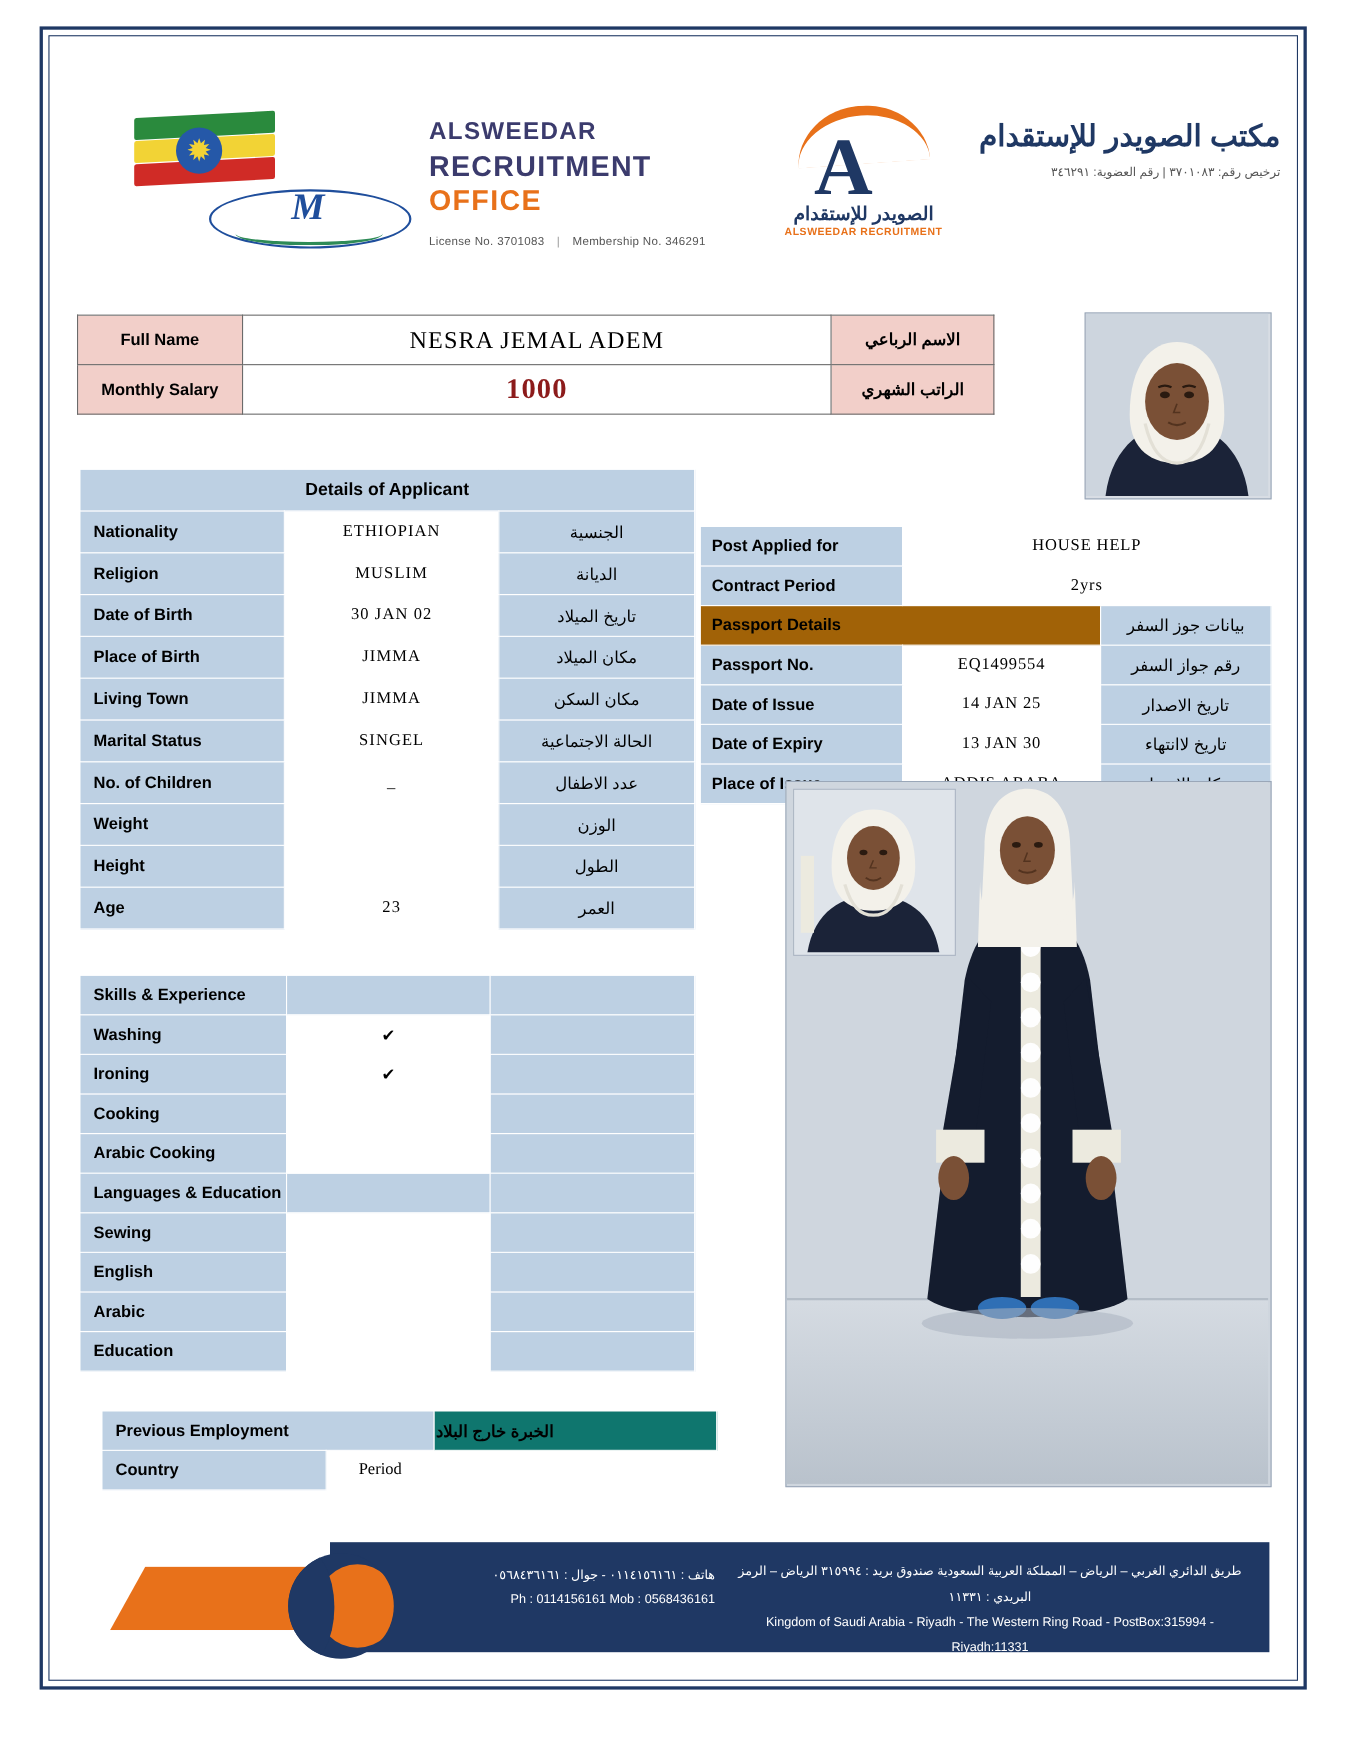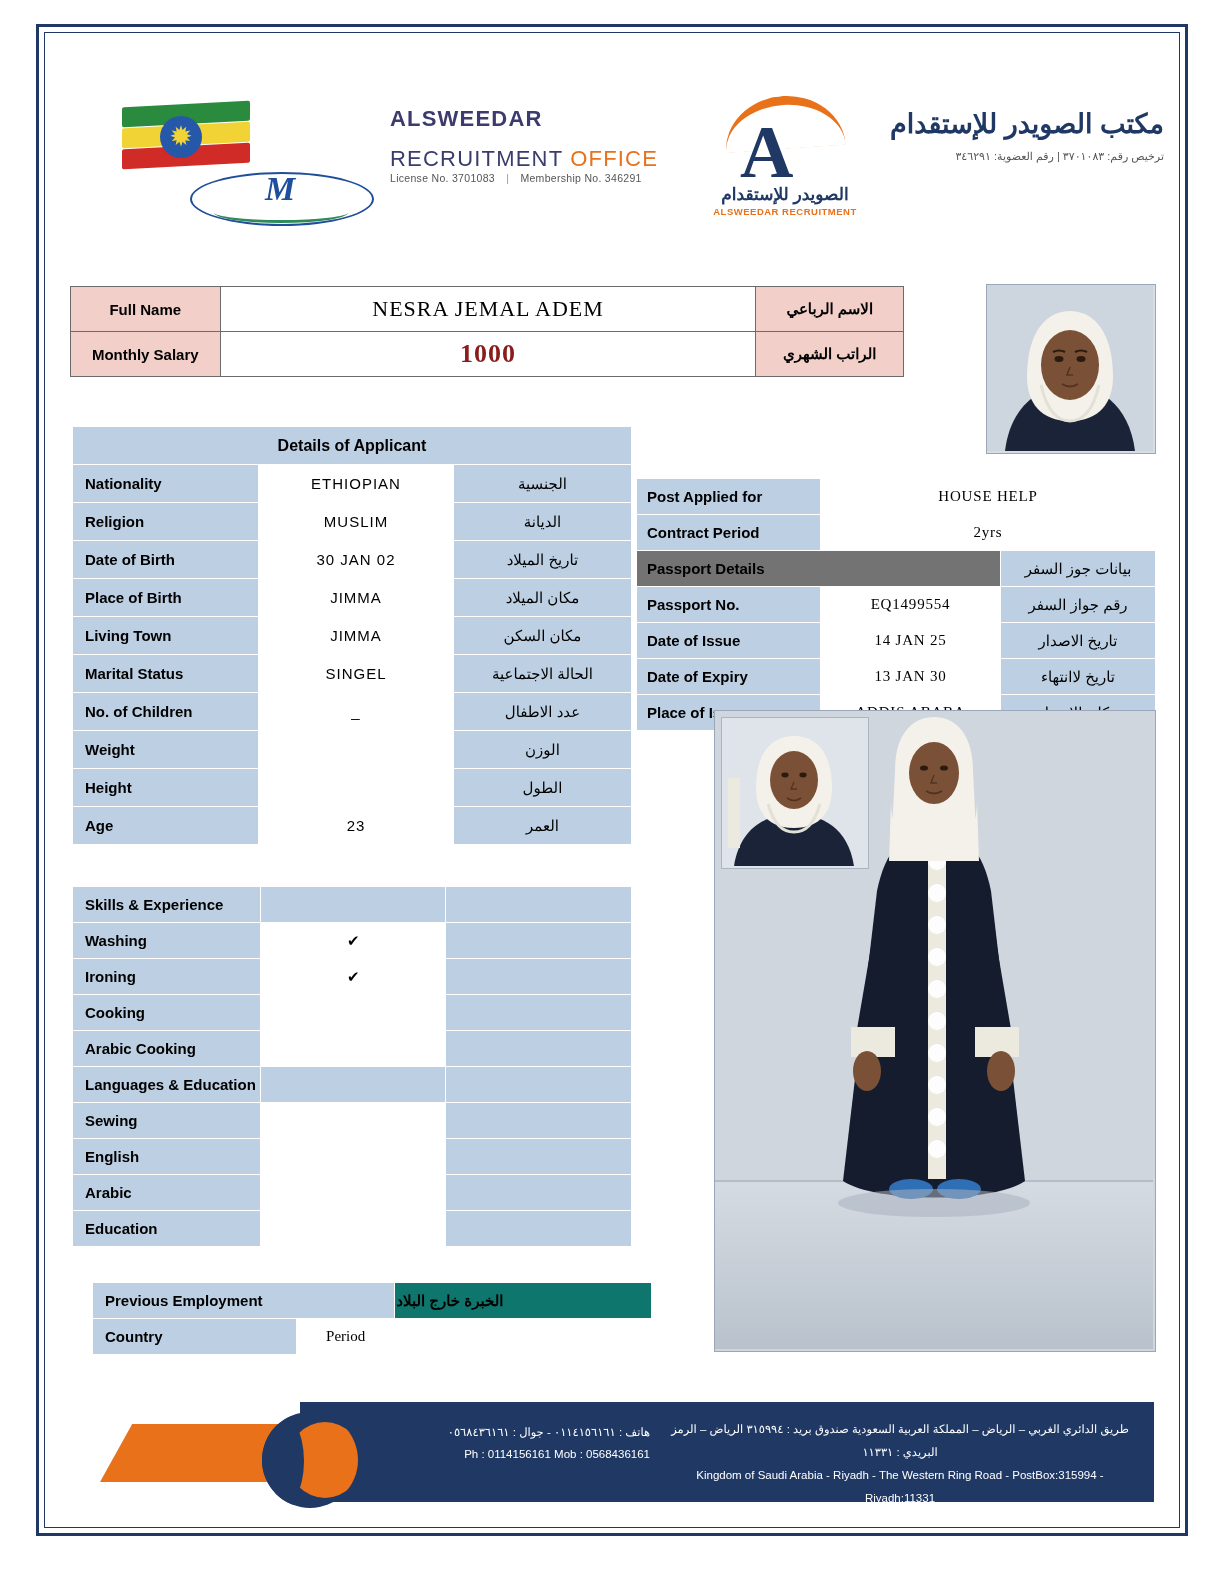--- a/index.html
+++ b/index.html
@@ -81,24 +81,24 @@
     font-style: italic;
   }
   .m-logo .swoosh {
     position:absolute; left:24px; top:36px; width:134px; height:18px;
     border-bottom:3px solid #2e8b57; border-radius:0 0 60% 60%;
   }
   .brand-en {
     position:absolute; left:330px; top:40px; width:290px;
   }
   .brand-en .l1 { font-size:22px; font-weight:bold; color:#3b3b6d; letter-spacing:1.2px;}
-  .brand-en .l2 { font-size:22px; font-weight:normal; color:#3b3b6d; letter-spacing:1.2px; margin-top:14px;}
+  .brand-en .l2 { font-size:26px; font-weight:bold; color:#3b3b6d; letter-spacing:1.2px; margin-top:4px;}
   .brand-en .l2 .orange { color:#e8711a; }
   .brand-en .lic {
-    margin-top:0; font-size:10.5px; color:#555; letter-spacing:0.3px;
+    margin-top:16px; font-size:10.5px; color:#555; letter-spacing:0.3px;
   }
   .brand-en .lic .sep { margin:0 8px; color:#999; }
   .logo-a {
     position:absolute; left:650px; top:30px; width:150px; height:130px;
   }
   .logo-a .swoosh-a {
     position:absolute; left:14px; top:0px; width:120px; height:44px;
     border-top:9px solid #e8711a; border-radius:50% 50% 0 0 / 100% 100% 0 0;
     transform: rotate(-4deg);
   }
@@ -161,38 +161,38 @@
   .details td {
     border:1px solid #ffffff;
     height:35px;
     font-size:15px;
   }
   .details .hdr {
     background:#bdd0e3; font-weight:bold; text-align:center; font-size:16px;
   }
   .d-label { width:178px; background:#bdd0e3; font-weight:bold; padding-left:12px;}
   .d-val { width:198px; background:#ffffff; text-align:center;
-    font-family:Liberation Sans, sans-serif; font-size:17px; letter-spacing:1px;}
+    font-family:Liberation Serif, serif; font-size:17px; letter-spacing:1px;}
   .d-ar { width:182px; background:#bdd0e3; text-align:center; direction:rtl; font-size:14px;}
 
   
   .passport {
     position:absolute; right:8px; top:432px; width:520px;
     border-collapse:collapse;
   }
   .passport td {
     border:1px solid #ffffff;
     height:33px;
     font-size:15px;
   }
   .p-label { width:172px; background:#bdd0e3; font-weight:bold; padding-left:10px;}
   .p-val { background:#ffffff; text-align:center;
     font-family:"Liberation Serif", serif; font-size:17px; letter-spacing:0.8px;}
   .p-ar { width:152px; background:#bdd0e3; text-align:center; direction:rtl; font-size:14px;}
-  .p-sec { background:#737373; font-weight:bold; padding-left:10px;}
+  .p-sec { background:#a16207; font-weight:bold; padding-left:10px;}
 
   
   .skills {
     position:absolute; left:12px; top:840px; width:560px;
     border-collapse:collapse;
   }
   .skills td {
     border:1px solid #ffffff;
     height:33px;
     font-size:15px;

